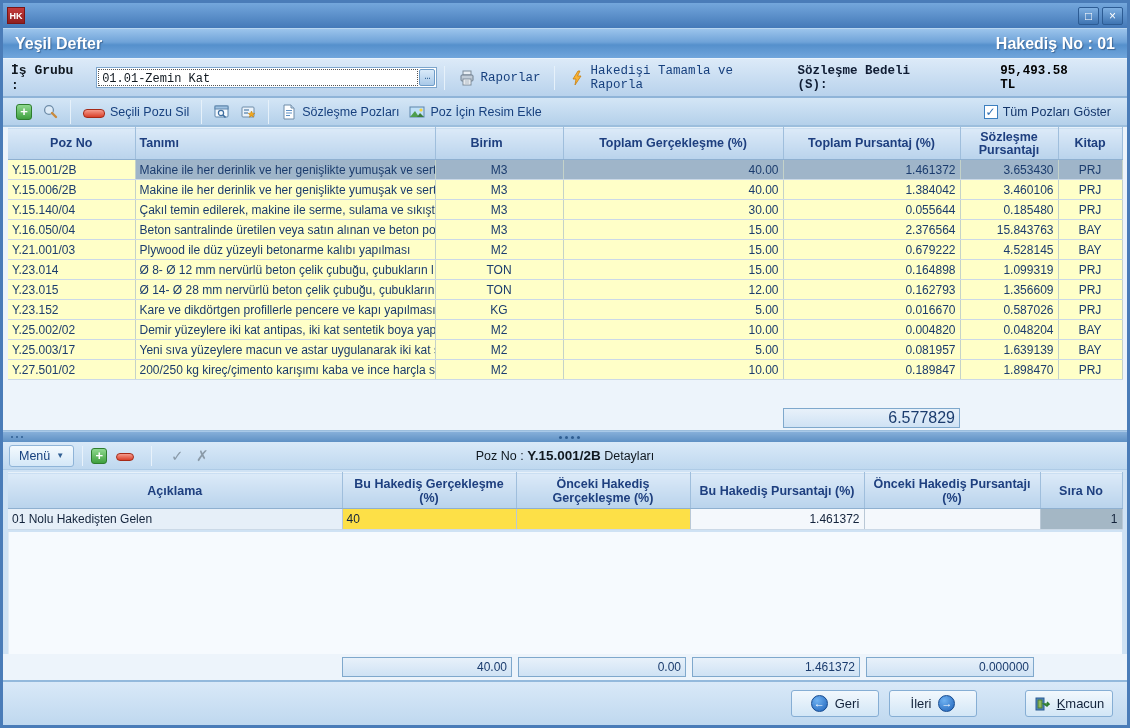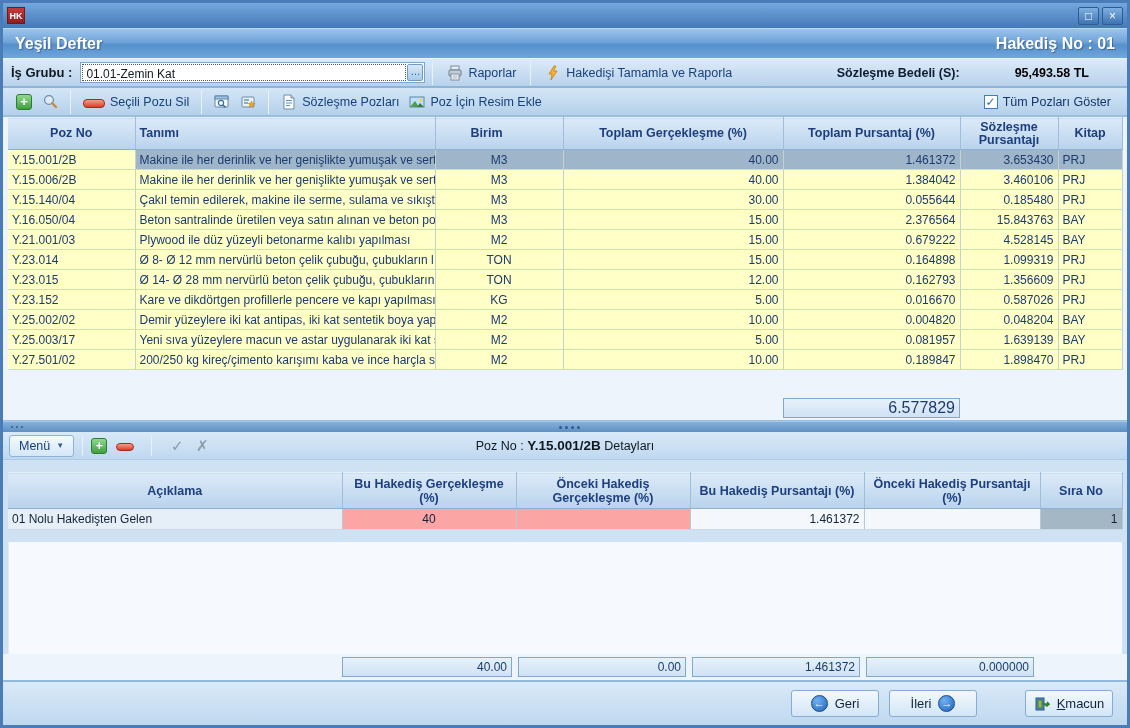--- a/index.html
+++ b/index.html
@@ -18,23 +18,23 @@
   .win-btn { width:21px; height:18px; margin-left:3px; border:1px solid #2D5C94;
              border-radius:2px; background:linear-gradient(#7FB0E2,#3E74B2);
              color:#fff; font-size:12px; line-height:16px; text-align:center; cursor:default; }
   .caption-bar { height:30px; background:linear-gradient(#9CC4EC,#6FA3D8 45%,#5590CC 55%,#71A6DC);
                  display:flex; align-items:center; justify-content:space-between;
                  padding:0 12px; flex:0 0 auto; border-top:1px solid #B9D6F0; }
   .caption-bar span { color:#fff; font-size:16px; font-weight:bold;
                       text-shadow:1px 1px 1px rgba(30,60,100,.55); }
 
   
-  .toolbar-top { height:30px; flex:0 0 auto; display:flex; align-items:center;
+  .toolbar-top { height:40px; flex:0 0 auto; display:flex; align-items:center;
                  background:linear-gradient(#DCEAF8,#B8D2EC);
-                 border-top:1px solid #EAF3FB; border-bottom:2px solid #8FB4D8; padding:0 8px; }
+                 border-top:1px solid #EAF3FB; border-bottom:2px solid #8FB4D8; padding:0 8px;font-family:Liberation Mono, monospace; }
   .lbl-bold { font-size:13px; font-weight:bold; color:#101820; margin-right:8px; }
   .combo { width:345px; height:21px; background:#fff; border:1px solid #7EA6CC;
            display:flex; align-items:center; }
   .combo-text { flex:1; font-size:12px; color:#101820; padding:2px 3px;
                 border:1px dotted #555; height:17px; margin:1px; line-height:15px;
                 white-space:nowrap; overflow:hidden; }
   .combo-btn { width:16px; height:17px; margin-right:1px; border:1px solid #6E9CC8; border-radius:2px;
                background:linear-gradient(#D9EAF9,#A9C9E8); font-size:10px; line-height:14px;
                text-align:center; color:#2B5B8E; }
   .tb-sep { width:1px; height:24px; background:#93B6D6; border-right:1px solid #E6F1FA; margin:0 7px; }
@@ -76,21 +76,21 @@
                   padding:0 4px; white-space:nowrap; overflow:hidden; }
   table.grid col.c1{width:127px} table.grid col.c2{width:300px} table.grid col.c3{width:128px}
   table.grid col.c4{width:220px} table.grid col.c5{width:177px} table.grid col.c6{width:98px}
   table.grid col.c7{width:64px}
   table.grid th:nth-child(2){text-align:left}
   table.grid th:nth-child(3){text-align:right; padding-right:60px;}
   table.grid td:nth-child(1){text-align:left}
   table.grid td:nth-child(2){text-align:left}
   table.grid td:nth-child(3){text-align:center}
   table.grid td:nth-child(4),table.grid td:nth-child(5),table.grid td:nth-child(6){text-align:right}
-  table.grid td:nth-child(7){text-align:left}
+  table.grid td:nth-child(7){text-align:center}
   table.grid tr.selected td { background:#9FB5C9; }
   table.grid tr.selected td:nth-child(1) { background:#FFFFC8; }
   .grid-empty { flex:1; background:#EDF4FB; }
   .grid-total-row { height:24px; flex:0 0 auto; display:flex; align-items:center; background:#EDF4FB; }
   .total-box { margin-left:775px; width:177px; height:20px; line-height:18px;
                background:linear-gradient(#E8F1FA,#CFE2F4); border:1px solid #7FA8CC;
                font-size:16px; color:#1B3C6E; text-align:right; padding:0 4px; }
 
   
   .splitter { height:11px; flex:0 0 auto; background:linear-gradient(#86AFD9,#5E90C4);
@@ -108,30 +108,30 @@
   .menu-btn { display:flex; align-items:center; gap:6px; height:22px; padding:0 9px;
               border:1px solid #8FB4D8; border-radius:3px;
               background:linear-gradient(#F4FAFE,#D4E7F7); font-size:12.5px; color:#17407E; }
   .menu-arrow { font-size:8px; color:#2F5E93; }
   .detail-tb-sep { width:1px; height:20px; background:#9FC0DE; border-right:1px solid #E8F2FB; margin:0 8px; }
   .detail-mini { display:flex; align-items:center; gap:9px; }
   .detail-title { position:absolute; left:0; right:0; text-align:center; font-size:12.5px;
                   color:#101820; pointer-events:none; }
   .detail-title b { font-size:13.5px; }
 
-  table.dgrid { border-collapse:collapse; table-layout:fixed; width:1114px; flex:0 0 auto; margin:12px 5px; }
+  table.dgrid { border-collapse:collapse; table-layout:fixed; width:1114px; flex:0 0 auto; margin:2px 5px; }
   table.dgrid th { height:36px; background:linear-gradient(#DCEAF8,#B9D3EC);
                    border-right:1px solid #9FBEDC; border-bottom:1px solid #8FB0D0; border-top:1px solid #E7F1FA;
                    font-size:12.5px; font-weight:bold; color:#1E3F7F; padding:0 4px; line-height:14px; }
   table.dgrid td { height:21px; border-right:1px solid #B9C8D6; border-bottom:1px solid #CBD9E7;
                    font-size:12px; color:#13233B; padding:0 4px; white-space:nowrap; overflow:hidden; }
   table.dgrid col.d1{width:334px} table.dgrid col.d2{width:174px} table.dgrid col.d3{width:174px}
   table.dgrid col.d4{width:174px} table.dgrid col.d5{width:176px} table.dgrid col.d6{width:82px}
   table.dgrid td:nth-child(1){ background:#E6EFF8; text-align:left; }
-  table.dgrid td:nth-child(2),table.dgrid td:nth-child(3){ background:#fca5a5; text-align:center; }
+  table.dgrid td:nth-child(2),table.dgrid td:nth-child(3){ background:#fde047; text-align:left; }
   table.dgrid td:nth-child(4),table.dgrid td:nth-child(5){ background:#F4F8FC; text-align:right; }
   table.dgrid td:nth-child(6){ background:#A4B7C5; text-align:right; }
   .detail-empty { flex:1; background:#F6FAFE; margin:0 5px; border-left:1px solid #E2ECF5; }
   .detail-totals { height:26px; flex:0 0 auto; display:flex; align-items:center;
                    background:#EDF4FB; padding-left:339px; gap:6px; }
   .dt-box { height:20px; line-height:18px; background:linear-gradient(#E8F1FA,#CFE2F4);
             border:1px solid #7FA8CC; font-size:12px; color:#1B3C6E; text-align:right; padding:0 4px; }
   .dt-box.b1{width:170px} .dt-box.b2{width:168px} .dt-box.b3{width:168px} .dt-box.b4{width:168px}
 
   

